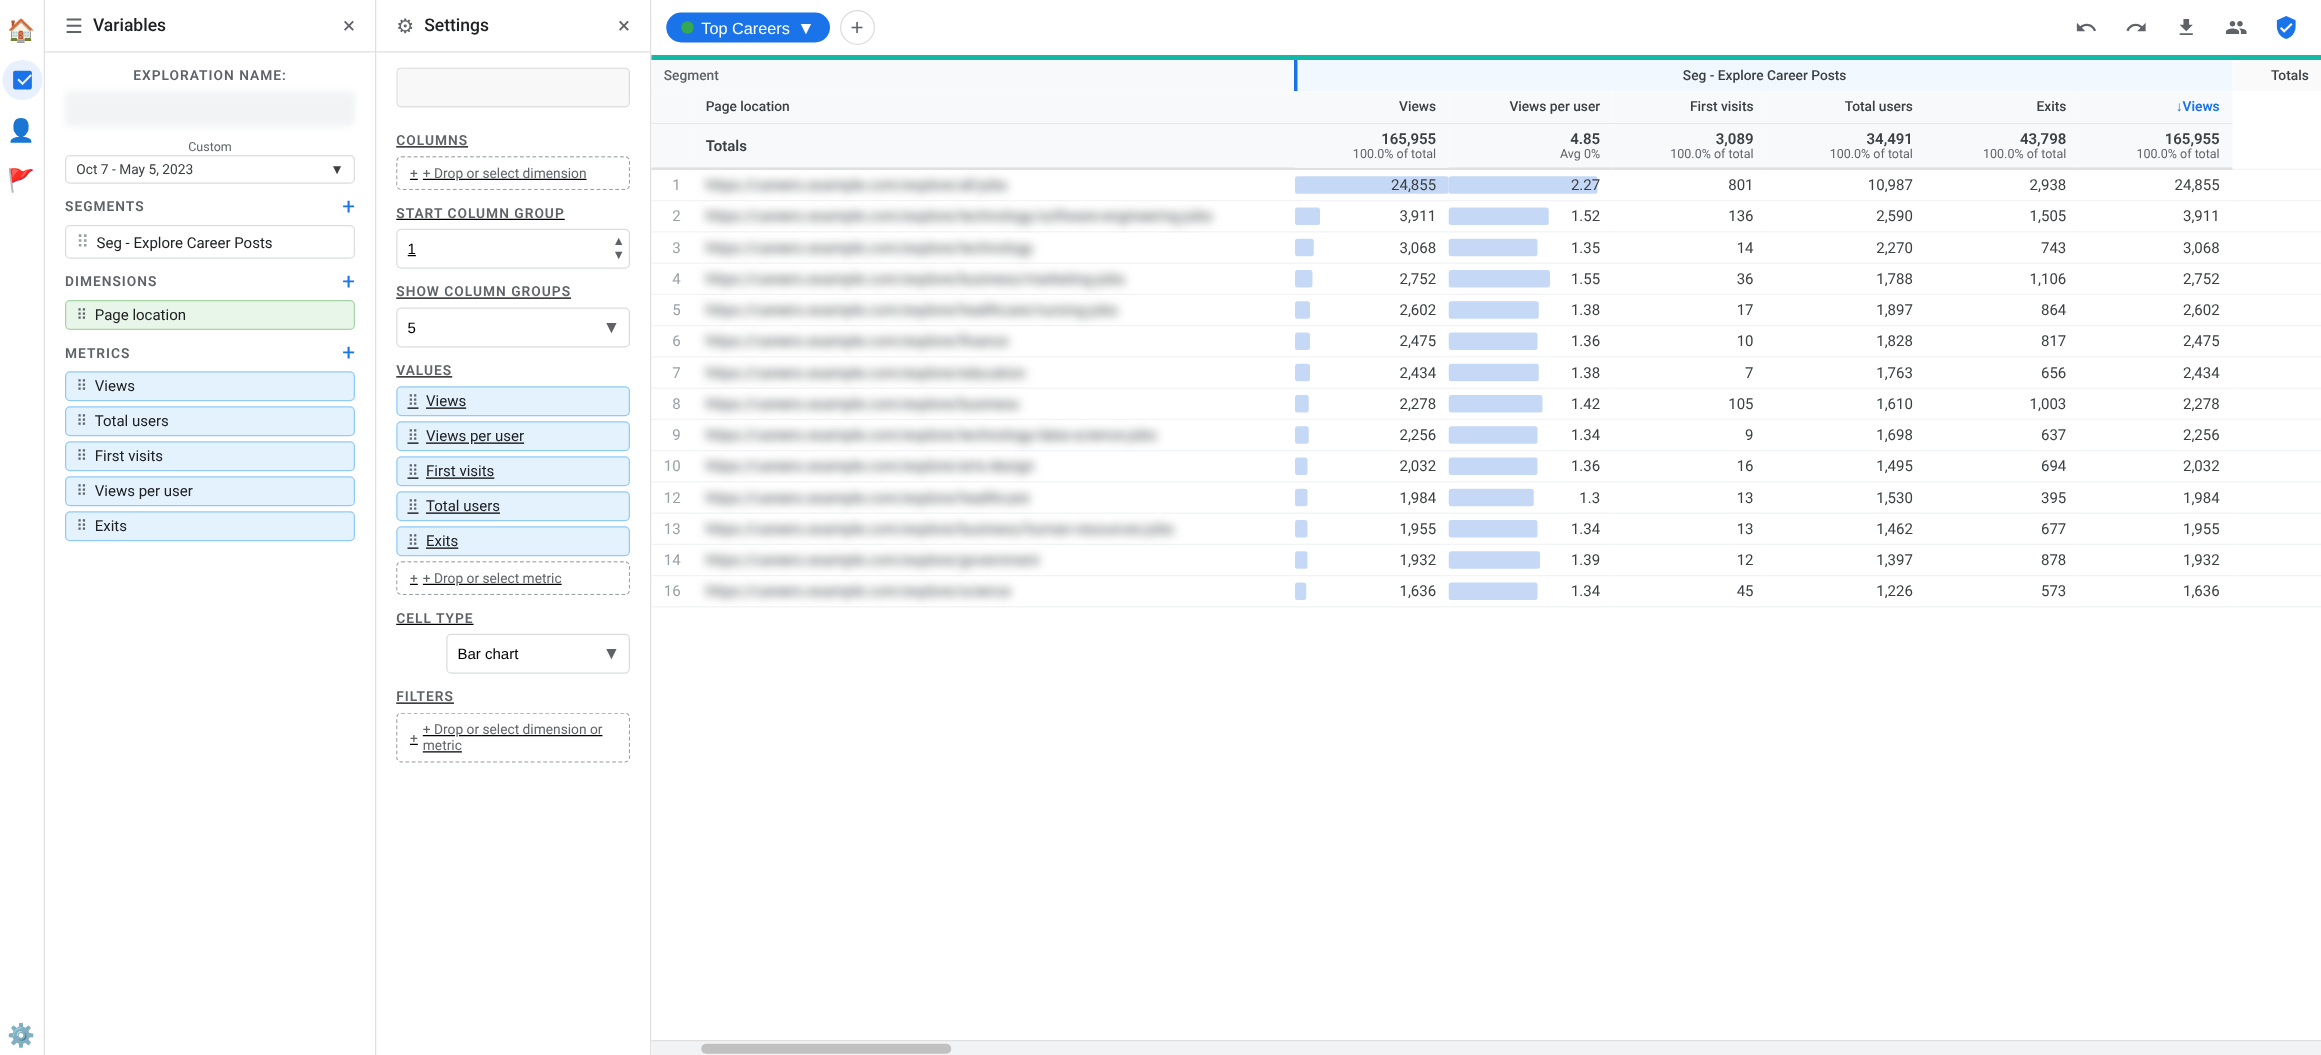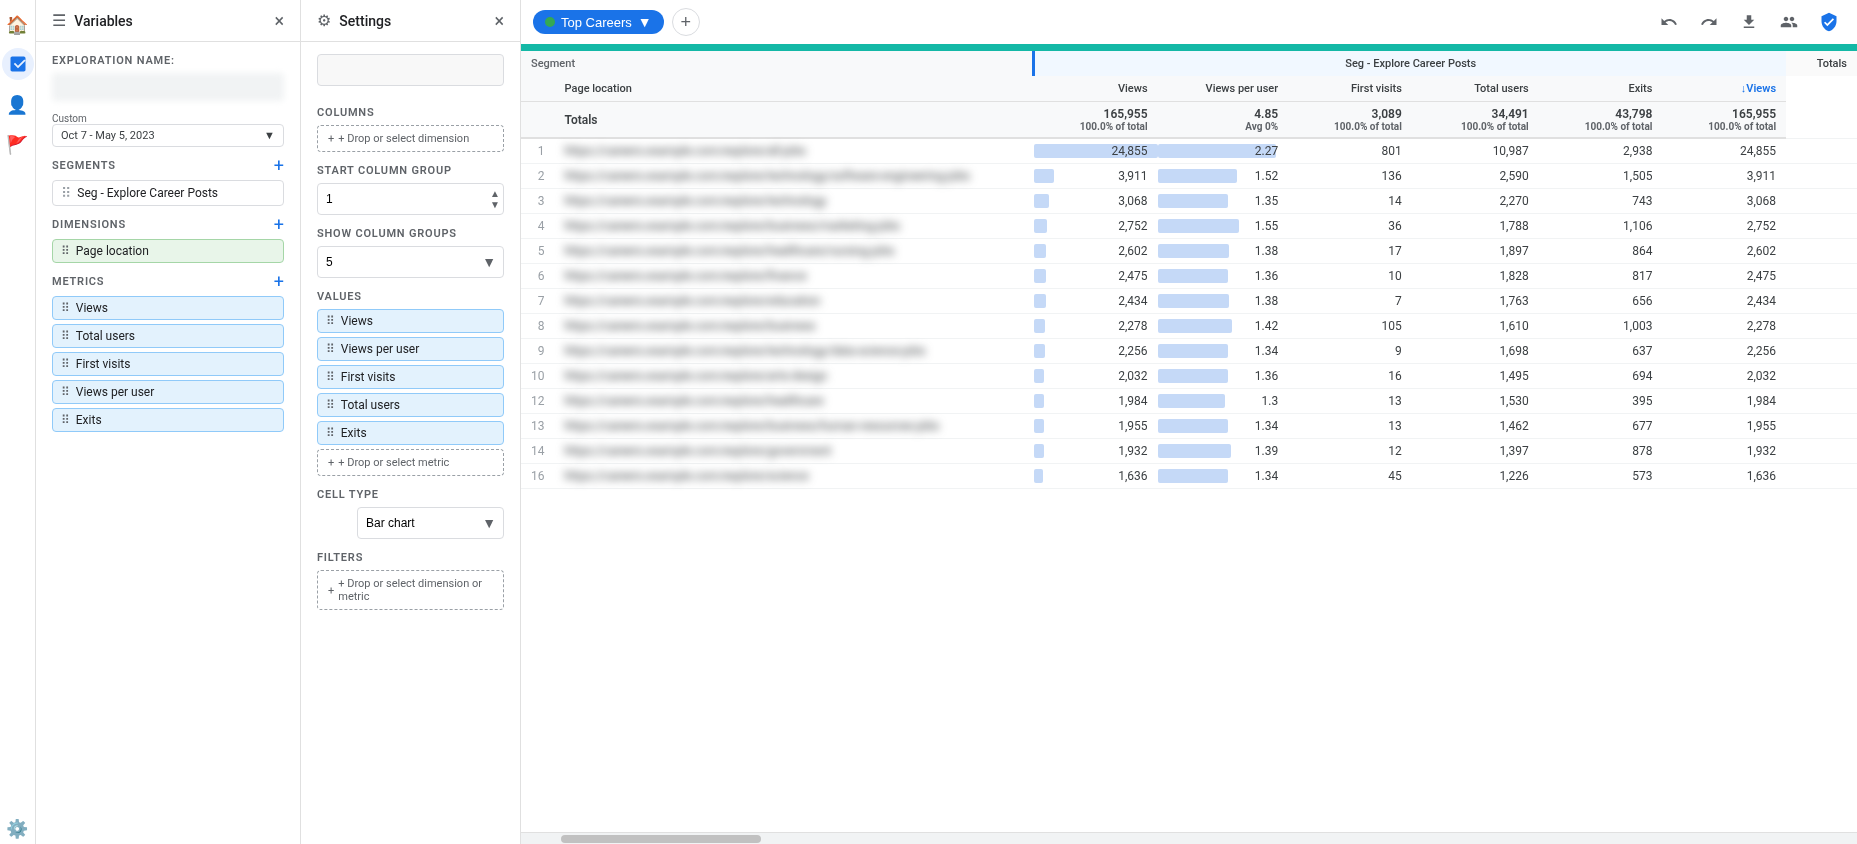--- a/index.html
+++ b/index.html
@@ -43,21 +43,21 @@
       justify-content: space-between;
       padding: 10px 16px;
       border-bottom: 1px solid #e0e0e0;
     }
     .panel-title {
       display: flex; align-items: center; gap: 8px;
       font-size: 14px; font-weight: 500; color: #202124;
     }
     .panel-close { cursor: pointer; color: #5f6368; font-size: 18px; }
 
-    .panel-body { padding: 12px 16px; overflow-y: auto; flex: 1; }
+    .panel-body { padding: 12px 16px; overflow-y: auto; flex: 1; text-align: center; }
 
     .section-label {
       font-size: 11px; font-weight: 600; color: #5f6368;
       text-transform: uppercase; letter-spacing: 0.8px;
       margin-bottom: 6px; margin-top: 12px;
     }
     .section-label:first-child { margin-top: 0; }
 
     .date-selector {
       display: flex; align-items: center; justify-content: space-between;
@@ -100,21 +100,21 @@
 
     
     .settings-panel {
       width: 220px;
       border-right: 1px solid #e0e0e0;
       display: flex;
       flex-direction: column;
       flex-shrink: 0;
       overflow: hidden;
     }
-    .settings-body { padding: 12px 16px; overflow-y: auto; flex: 1; }
+    .settings-body { padding: 12px 16px; overflow-y: auto; flex: 1; text-decoration: underline; }
 
     .drop-zone {
       border: 1px dashed #9aa0a6; border-radius: 4px;
       padding: 6px 10px; font-size: 11px; color: #5f6368;
       display: flex; align-items: center; gap: 4px;
       cursor: pointer; margin-bottom: 8px;
     }
 
     .value-chip {
       display: flex; align-items: center; gap: 6px;
@@ -157,21 +157,21 @@
     .main-content {
       flex: 1;
       display: flex;
       flex-direction: column;
       overflow: hidden;
     }
 
     .top-bar {
       display: flex; align-items: center;
       padding: 6px 12px;
-      border-bottom: 7px solid #14b8a6;
+      border-bottom: 4px solid #14b8a6;
       gap: 8px;
     }
     .tab-btn {
       display: flex; align-items: center; gap: 6px;
       background: #1a73e8; color: #fff;
       border-radius: 20px; padding: 4px 12px;
       font-size: 13px; font-weight: 500; cursor: pointer;
       border: none;
     }
     .tab-btn .dot { width: 10px; height: 10px; background: #34a853; border-radius: 50%; }
@@ -249,21 +249,21 @@
       white-space: nowrap;
     }
     .data-table tbody td.left-align { text-align: left; }
     .data-table tbody td.row-num { color: #9aa0a6; width: 30px; }
 
     .totals-row td {
       font-weight: 600;
       background: #f8f9fa;
       border-bottom: 2px solid #e0e0e0 !important;
     }
-    .totals-row td .sub { font-weight: 700; font-size: 10px; color: #5f6368; display: block; }
+    .totals-row td .sub { font-weight: 400; font-size: 10px; color: #5f6368; display: block; }
 
     .bar-cell {
       position: relative;
       min-width: 80px;
     }
     .bar-bg {
       position: absolute;
       left: 0; top: 20%; height: 60%;
       background: #c5d9f7;
       border-radius: 2px;

